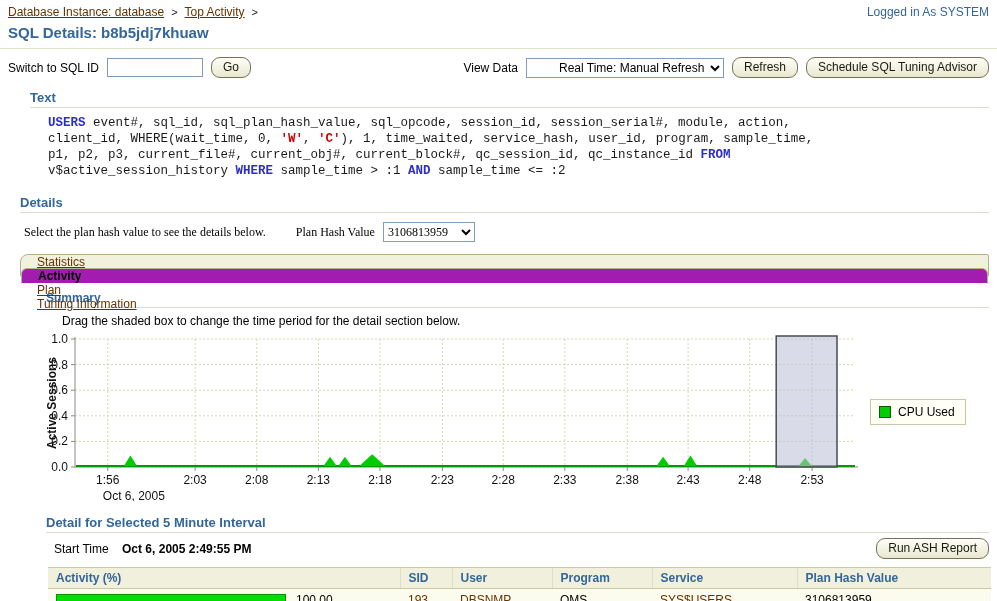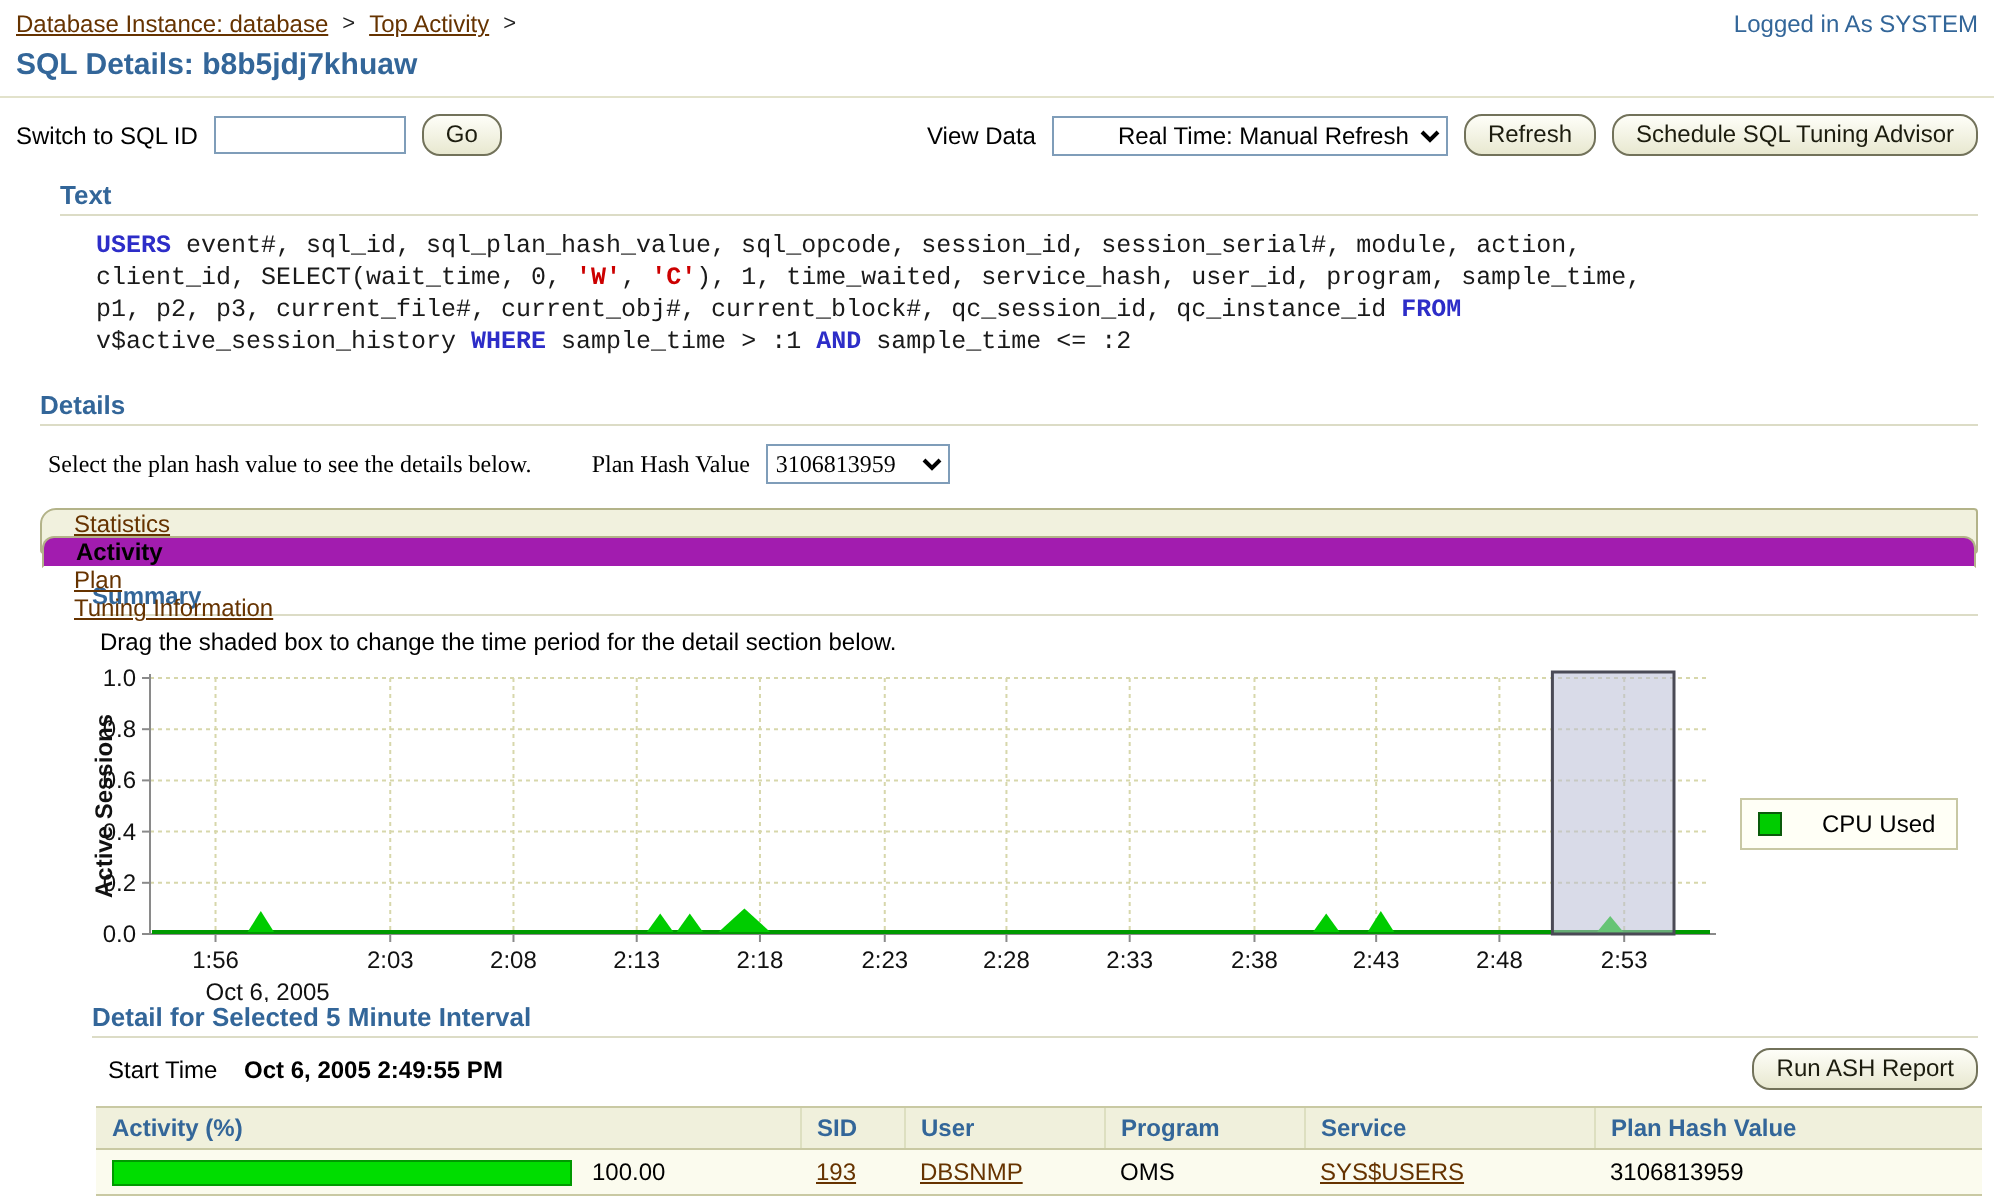--- a/index.html
+++ b/index.html
@@ -40,34 +40,34 @@
 
   .tabstrip { margin-top:12px; background:#f1f1de; border:1px solid #b3b389;
               border-radius:8px 2px 2px 2px; height:23px; display:flex;flex-direction:column; }
   .tab { display:flex; align-items:center; padding:0 16px; position:relative; }
   .tab .tablink { color:#663300; text-decoration:underline; }
   .tab.active { background:#a21caf; border:1px solid #b3b389; border-bottom-color:#fff;
                 border-radius:6px 6px 0 0; margin:-1px 0 -1px 0; font-weight:bold; }
 
   .tab-content { margin:14px 0 0 26px; }
   .summary-head { font-size:12px; }
-  .hint { margin:6px 0 1px 4px; }
+  .hint { margin:6px 0 1px 16px; }
 
   .chart-row { display:flex; align-items:flex-start; }
   #summary-chart { display:block; }
   .grid  { stroke:#d7d7ab; stroke-width:1; stroke-dasharray:2,2; }
   .axis  { stroke:#8a8a8a; stroke-width:1; }
   .ytick, .xtick { font-family:"Liberation Sans",sans-serif; font-size:12px; fill:#111; }
   .ylabel { font-family:"Liberation Sans",sans-serif; font-size:12px; font-weight:bold; fill:#111; }
   .selbox { fill:rgba(186,190,214,0.55); stroke:#4a4a55; stroke-width:1.5; }
   .legend { margin-top:70px; margin-left:6px; border:1px solid #c8c8a4; background:#fffff6;
-            padding:5px 10px 5px 8px; display:flex; align-items:center; gap:20px; white-space:nowrap; }
+            padding:5px 10px 5px 8px; display:flex; align-items:center; gap:7px; white-space:nowrap; }
   .legend-swatch { width:12px; height:12px; border:1px solid #0a5a0a; display:inline-block; }
 
-  .detail-head { }
+  .detail-head { margin-top:14px; }
   .start-row { display:flex; justify-content:space-between; align-items:center; margin:5px 0 8px 8px; }
   .start-time-value { font-weight:bold; margin-left:10px; }
 
   table.detail { border-collapse:collapse; width:943px; margin-left:2px; }
   table.detail th { background:#f0f0dc; color:#336699; text-align:left; font-weight:bold;
                     padding:3px 8px; border-top:1px solid #c9c9a3; border-bottom:1px solid #c9c9a3;
                     border-left:1px solid #dddfc0; font-size:12px; }
   table.detail th:first-child { border-left:none; }
   table.detail td { background:#fbfbee; padding:4px 8px; border-bottom:1px solid #c9c9a3; font-size:12px; }
   .bar-cell { display:flex; align-items:center; gap:10px; }
@@ -101,21 +101,21 @@
     <button class="btn">Refresh</button>
     <button class="btn">Schedule SQL Tuning Advisor</button>
   </div>
 </div>
 
 <div class="text-section">
   <div class="sec-head">Text</div>
   <div class="sec-rule"></div>
   <div class="sql" id="sql-text">
       <div class="sql-line"><span class="tok-kw">USERS</span><span class="tok-plain"> event#, sql_id, sql_plan_hash_value, sql_opcode, session_id, session_serial#, module, action,</span></div>
-      <div class="sql-line"><span class="tok-plain">client_id, SELECT(wait_time, 0, </span><span class="tok-str">'W'</span><span class="tok-plain">, </span><span class="tok-str">'C'</span><span class="tok-plain">), 1, time_waited, service_hash, user_id, program, sample_time,</span></div>
+      <div class="sql-line"><span class="tok-plain">client_id, WHERE(wait_time, 0, </span><span class="tok-str">'W'</span><span class="tok-plain">, </span><span class="tok-str">'C'</span><span class="tok-plain">), 1, time_waited, service_hash, user_id, program, sample_time,</span></div>
       <div class="sql-line"><span class="tok-plain">p1, p2, p3, current_file#, current_obj#, current_block#, qc_session_id, qc_instance_id </span><span class="tok-kw">FROM</span></div>
       <div class="sql-line"><span class="tok-plain">v$active_session_history </span><span class="tok-kw">WHERE</span><span class="tok-plain"> sample_time &gt; :1 </span><span class="tok-kw">AND</span><span class="tok-plain"> sample_time &lt;= :2</span></div>
     </div>
 </div>
 
 <div class="details-section">
   <div class="sec-head">Details</div>
   <div class="sec-rule"></div>
 
   <div class="phv-row">

